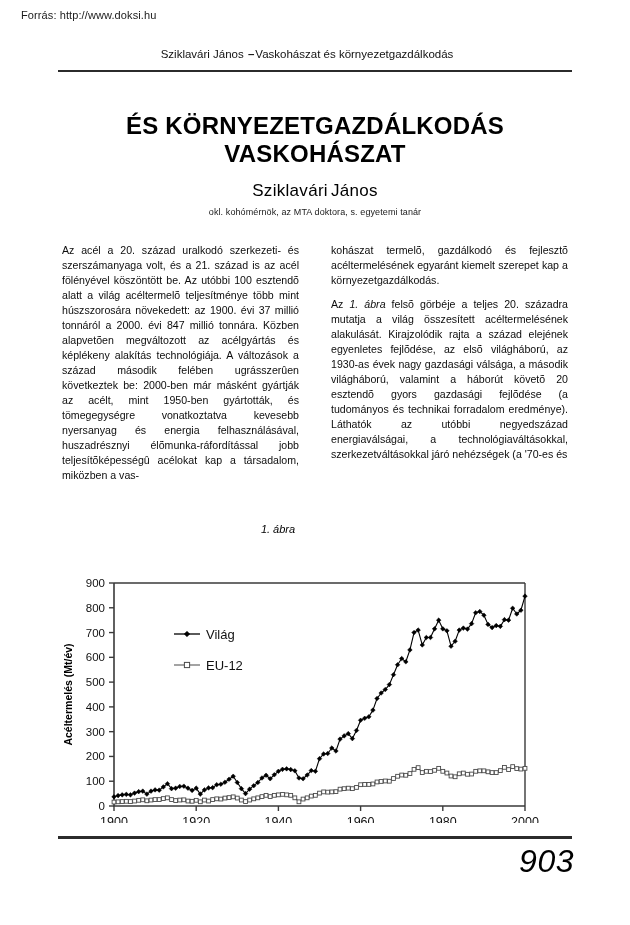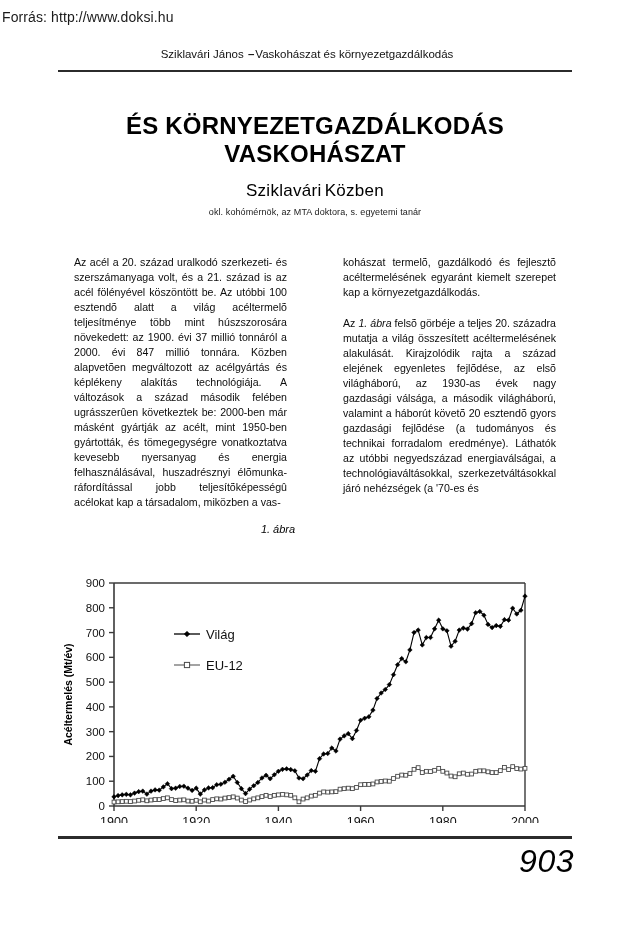--- a/index.html
+++ b/index.html
@@ -12,23 +12,23 @@
     height: 925px;
     position: relative;
     font-family: "Liberation Sans", sans-serif;
     color: #000000;
     overflow: hidden;
   }
 
   
   .source-line {
     position: absolute;
-    left: 2px;
+    left: 21px;
     top: 9px;
-    font-size: 14px;
+    font-size: 11px;
     letter-spacing: 0.1px;
     color: #1a1a1a;
   }
 
   
   .running-head {
     position: absolute;
     left: 50px;
     top: 48px;
     width: 514px;
@@ -87,21 +87,21 @@
     display: flex;
     gap: 24px;
   }
   .col {
     width: 245px;
     font-size: 10.6px;
     line-height: 1.415;
     text-align: justify;
     color: #0c0c0c;
   }
-  .col p { margin: 16px; }
+  .col p { margin: 4px; }
   .col p + p { margin-top: 9px; }
   .col p.subhead {
     font-style: italic;
     margin-top: 10px;
   }
   .col em { font-style: italic; }
 
   
   .figure {
     position: absolute;
@@ -154,21 +154,21 @@
 <div class="running-head">
   <span>Sziklavári János</span>
   <span class="sep">–</span><span>Vaskohászat és környezetgazdálkodás</span>
 </div>
 <div class="rule-top"></div>
 
 <div class="title-block">
   <div class="title-line">ÉS KÖRNYEZETGAZDÁLKODÁS</div>
   <div class="title-line">VASKOHÁSZAT</div>
   <div class="author">
-    <span>Sziklavári</span><span class="given">Közben</span>
+    <span>Sziklavári</span><span class="given">János</span>
   </div>
   <div class="affiliation">okl. kohómérnök, az MTA doktora, s. egyetemi tanár</div>
 </div>
 
 <div class="columns">
   <div class="col">
     <p>Az acél a 20. század uralkodó szerkezeti- és szerszámanyaga volt, és a 21. század is az acél fölényével köszöntött be. Az utóbbi 100 esztendõ alatt a világ acéltermelõ teljesítménye több mint húszszorosára növekedett: az 1900. évi 37 millió tonnáról a 2000. évi 847 millió tonnára. Közben alapvetõen megváltozott az acélgyártás és képlékeny alakítás technológiája. A változások a század második felében ugrásszerûen következtek be: 2000-ben már másként gyártják az acélt, mint 1950-ben gyártották, és tömegegységre vonatkoztatva kevesebb nyersanyag és energia felhasználásával, huszadrésznyi élõmunka-ráfordítással jobb teljesítõképességû acélokat kap a társadalom, miközben a vas-</p>
   </div>
   <div class="col">
     <p>kohászat termelõ, gazdálkodó és fejlesztõ acéltermelésének egyaránt kiemelt szerepet kap a környezetgazdálkodás.</p>

